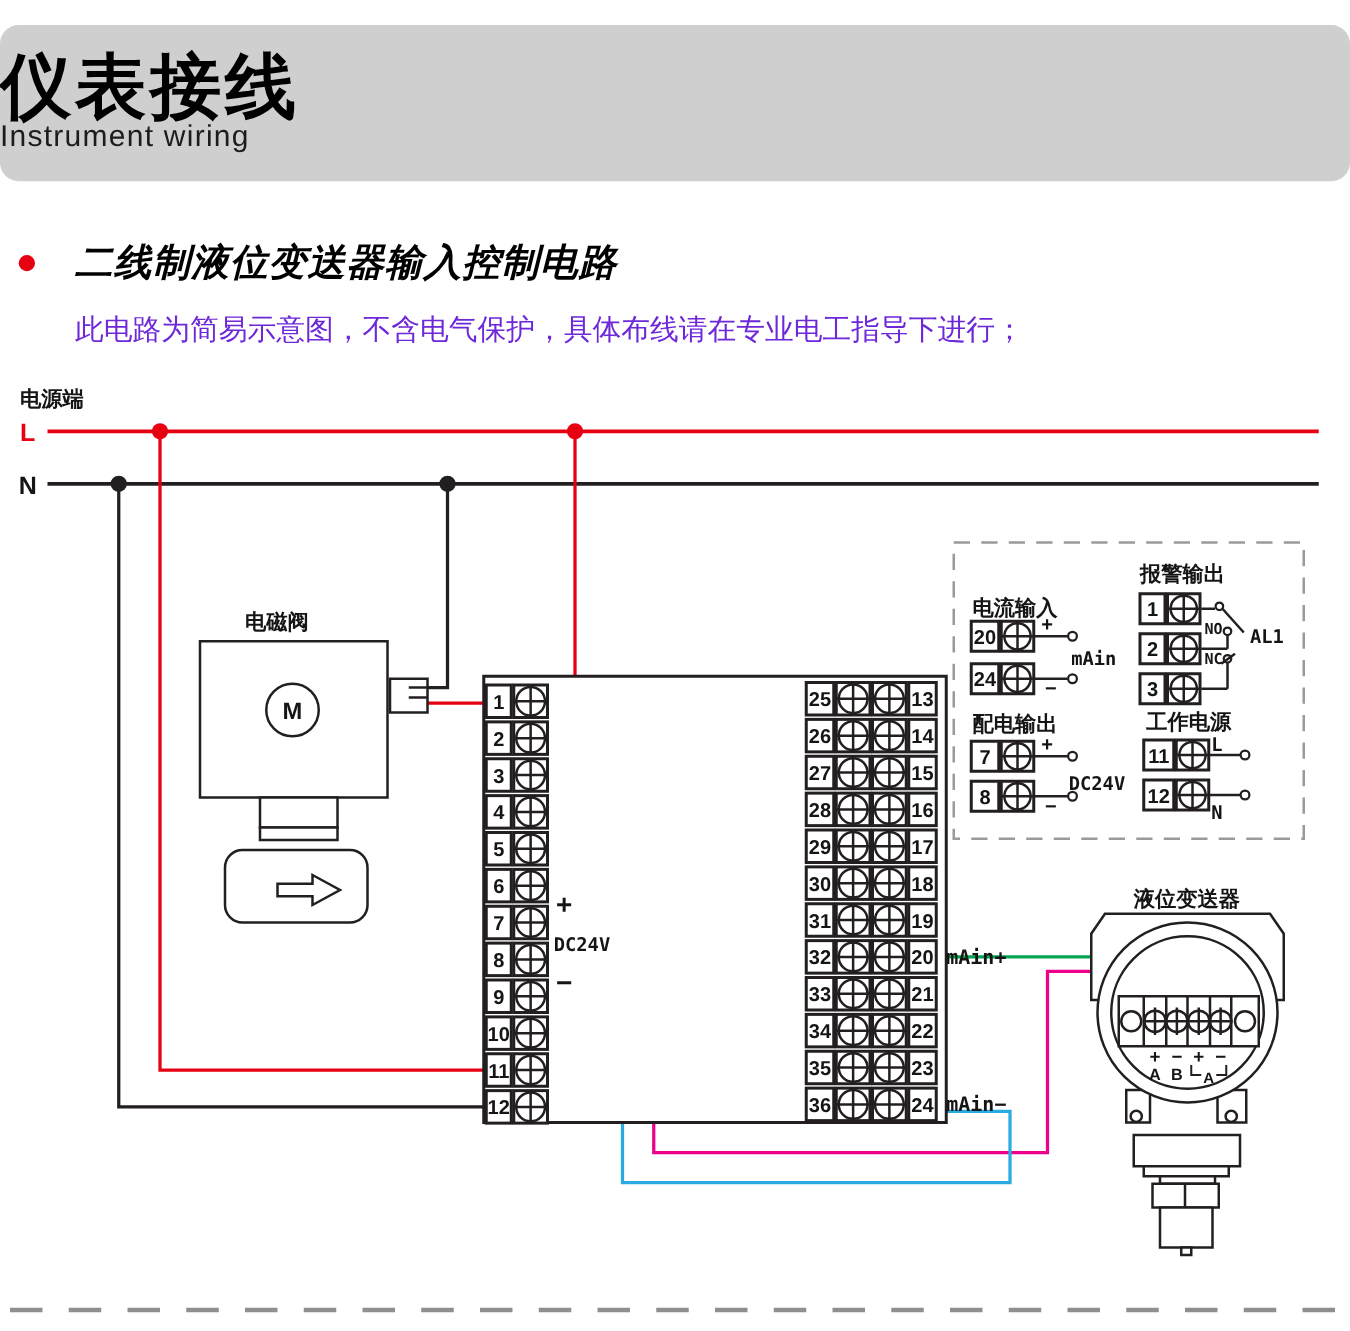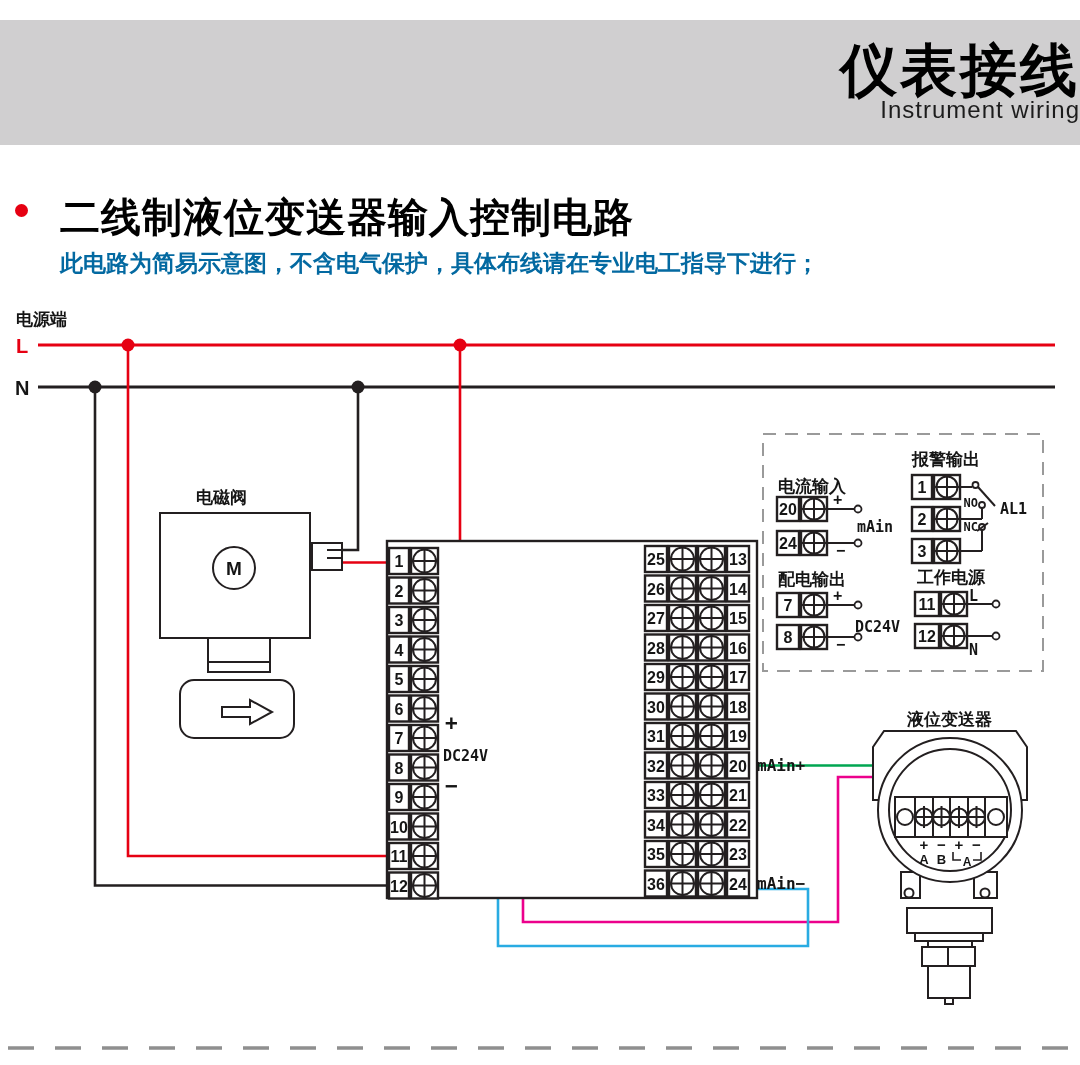--- a/index.html
+++ b/index.html
@@ -1,26 +1,26 @@
 <!DOCTYPE html>
 <html style="--banner: #d0cfd0; --red: #e60012; --magenta: #ec008c; --cyan: #29abe2; --green: #00a651; --line: #231f20; --dash: #8f8f8f;"><head>
 <meta charset="utf-8">
 <style>
   html,body{margin:0;padding:0;background:#fff;}
   #page{position:relative;width:1080px;height:1065px;background:#fff;overflow:hidden;
         font-family:"Liberation Sans",sans-serif;color:#111;}
   
   #banner{position:absolute;left:0;top:20px;width:1080px;height:125px;background:var(--banner);
-          display:flex;flex-direction:column;align-items:flex-end;justify-content:center;}
+          display:flex;flex-direction:column;align-items:flex-start;justify-content:center;border-radius:15px;}
   #banner .t{font-size:57px;font-weight:bold;color:#000;letter-spacing:3px;line-height:1.05;}
   #banner .s{font-size:24px;color:#1c1c1c;margin-top:-4px;letter-spacing:1px;}
   
   #bullet{position:absolute;left:15px;top:204px;width:13px;height:13px;border-radius:50%;background:var(--red);}
-  #sec-title{position:absolute;left:60px;top:190px;font-size:40px;font-weight:bold;color:#000;letter-spacing:1px;}
-  #sec-note{position:absolute;left:60px;top:248px;font-size:23px;font-weight:bold;color:#0369a1;}
+  #sec-title{position:absolute;left:60px;top:190px;font-size:30px;font-weight:bold;color:#000;letter-spacing:1px;font-style:italic;}
+  #sec-note{position:absolute;left:60px;top:248px;font-size:23px;font-weight:normal;color:#6d28d9;}
   
   svg{position:absolute;left:0;top:0;}
   .ln{fill:none;stroke:var(--line);stroke-width:2px;}
   .lnF{fill:#fff;stroke:var(--line);stroke-width:2px;}
   .box{fill:#fff;stroke:var(--line);stroke-width:2.4px;}
   .rail{fill:none;stroke-width:3px;}
   .wire{fill:none;stroke-width:2.6px;}
   .dot{stroke:none;}
   .oc{fill:#fff;stroke:var(--line);stroke-width:1.8px;}
   .dash{fill:none;stroke:#9a9a9a;stroke-width:2px;stroke-dasharray:13 9;}

